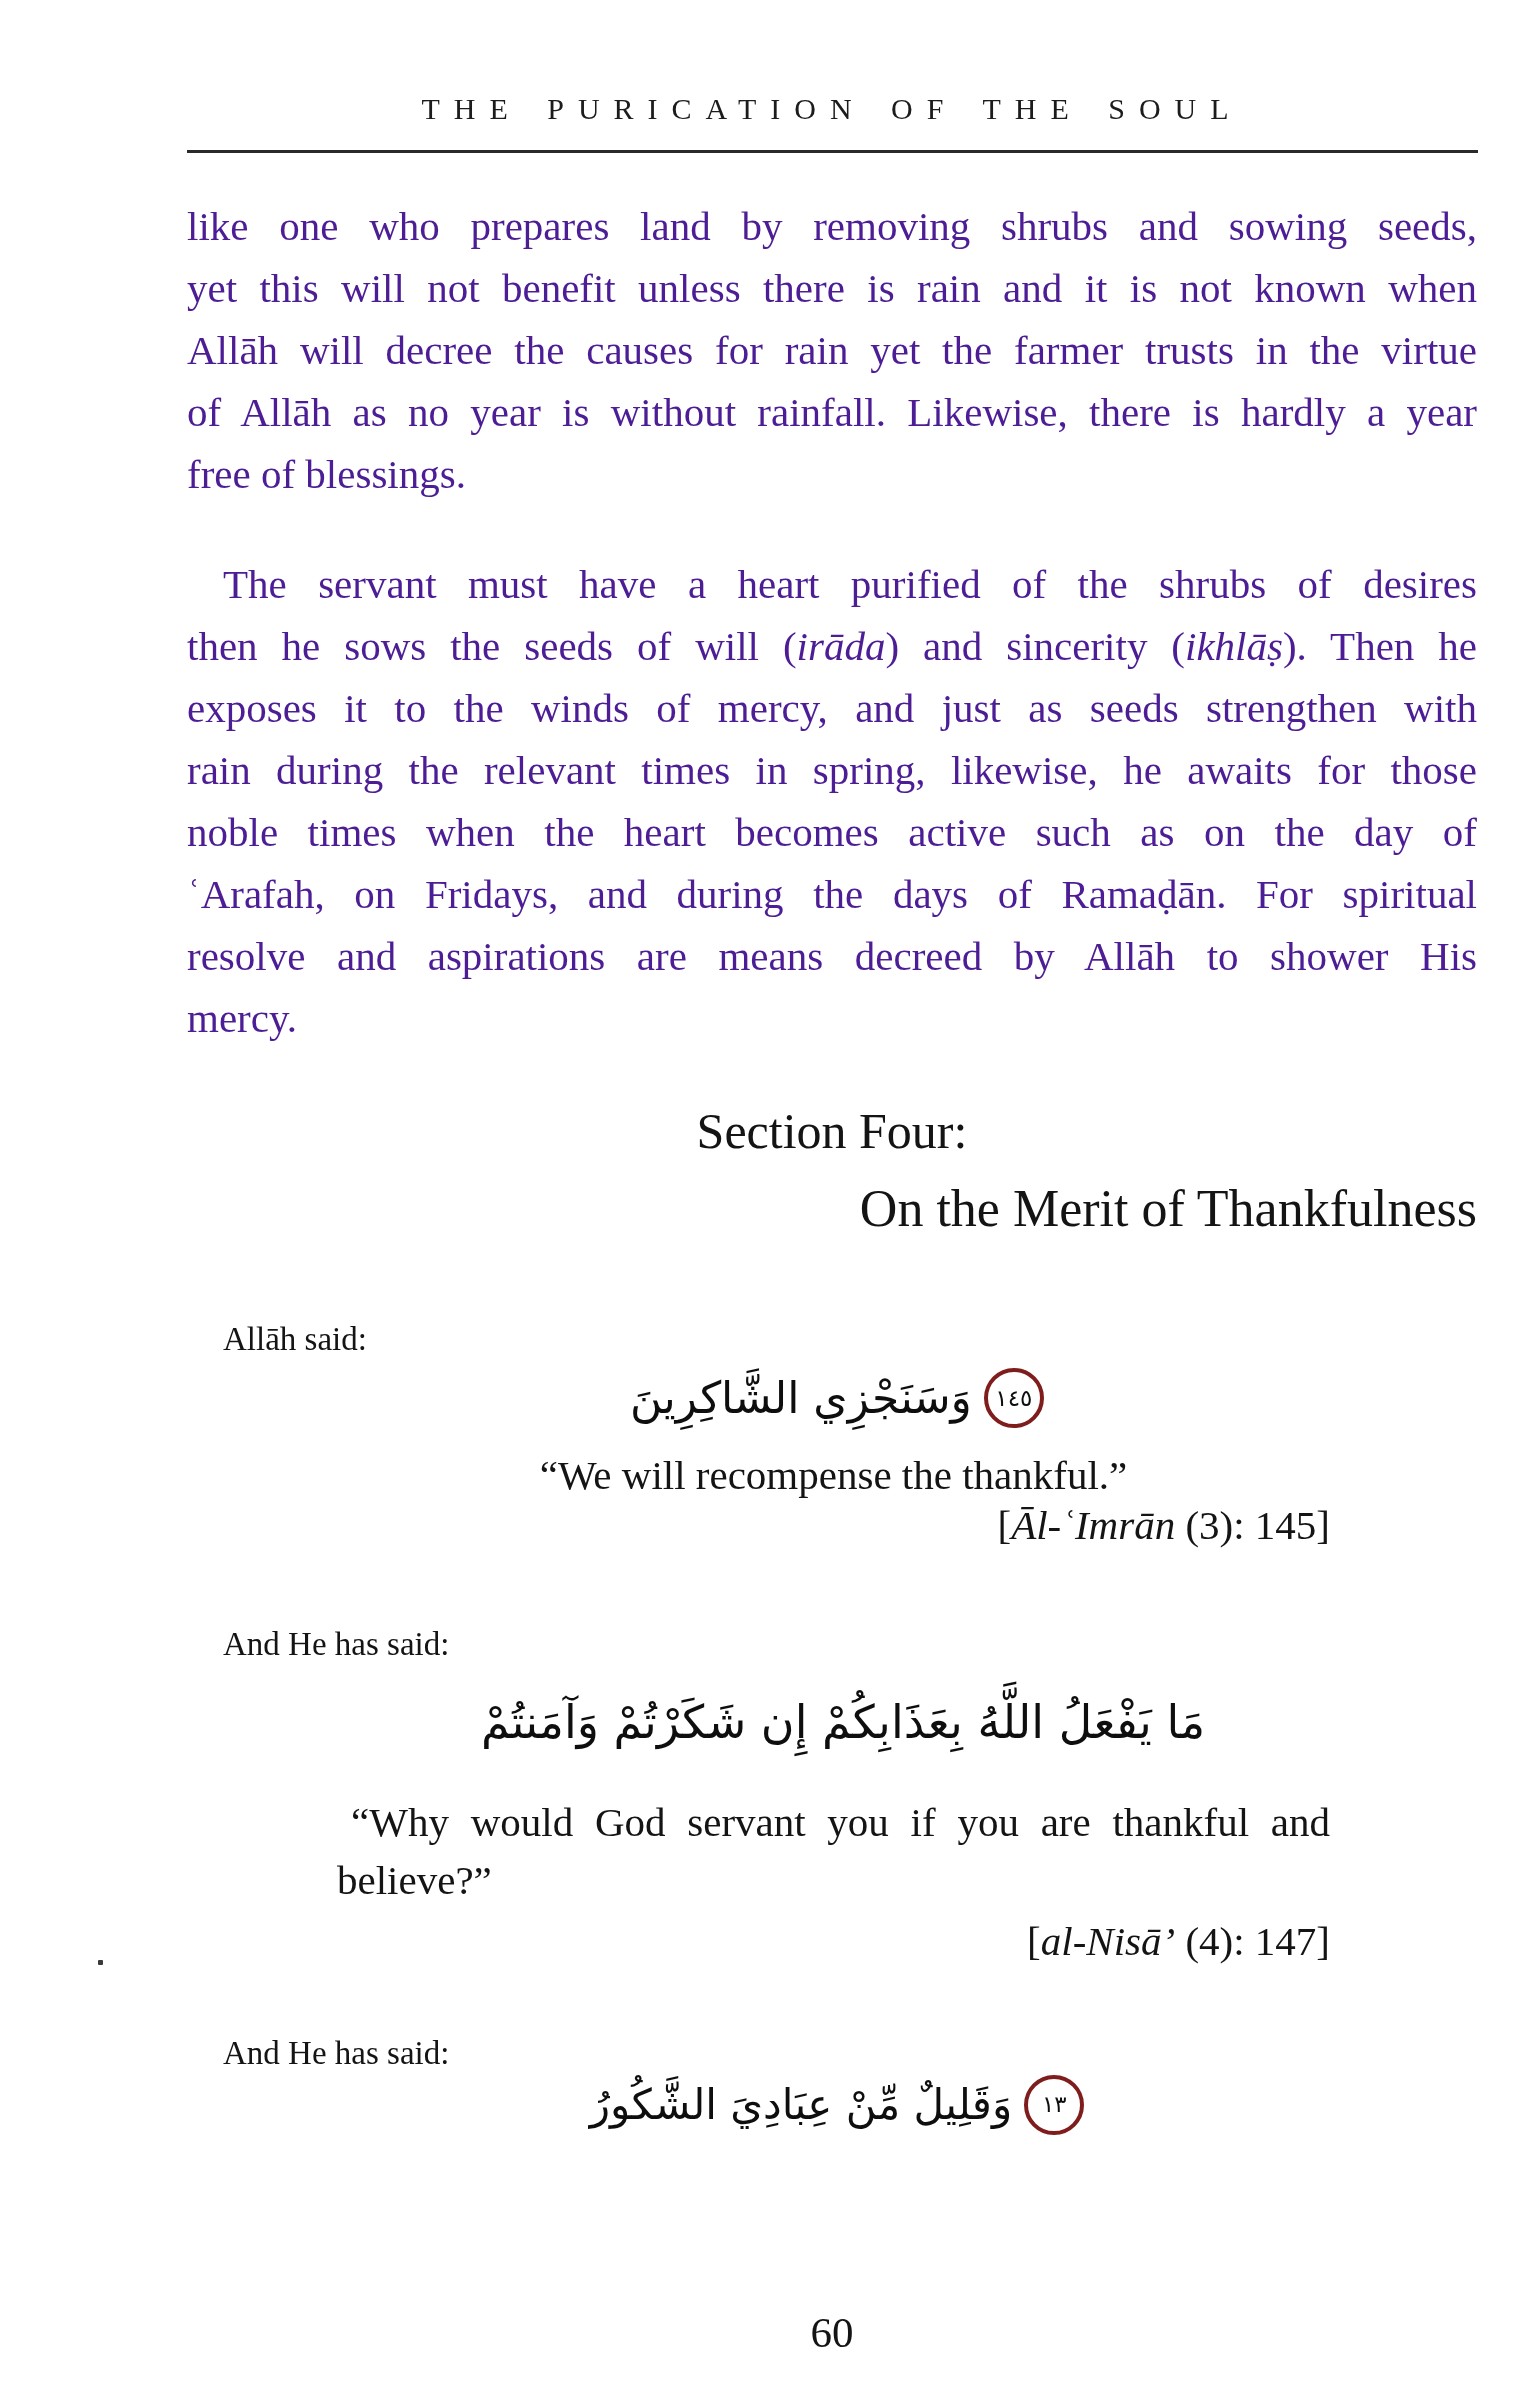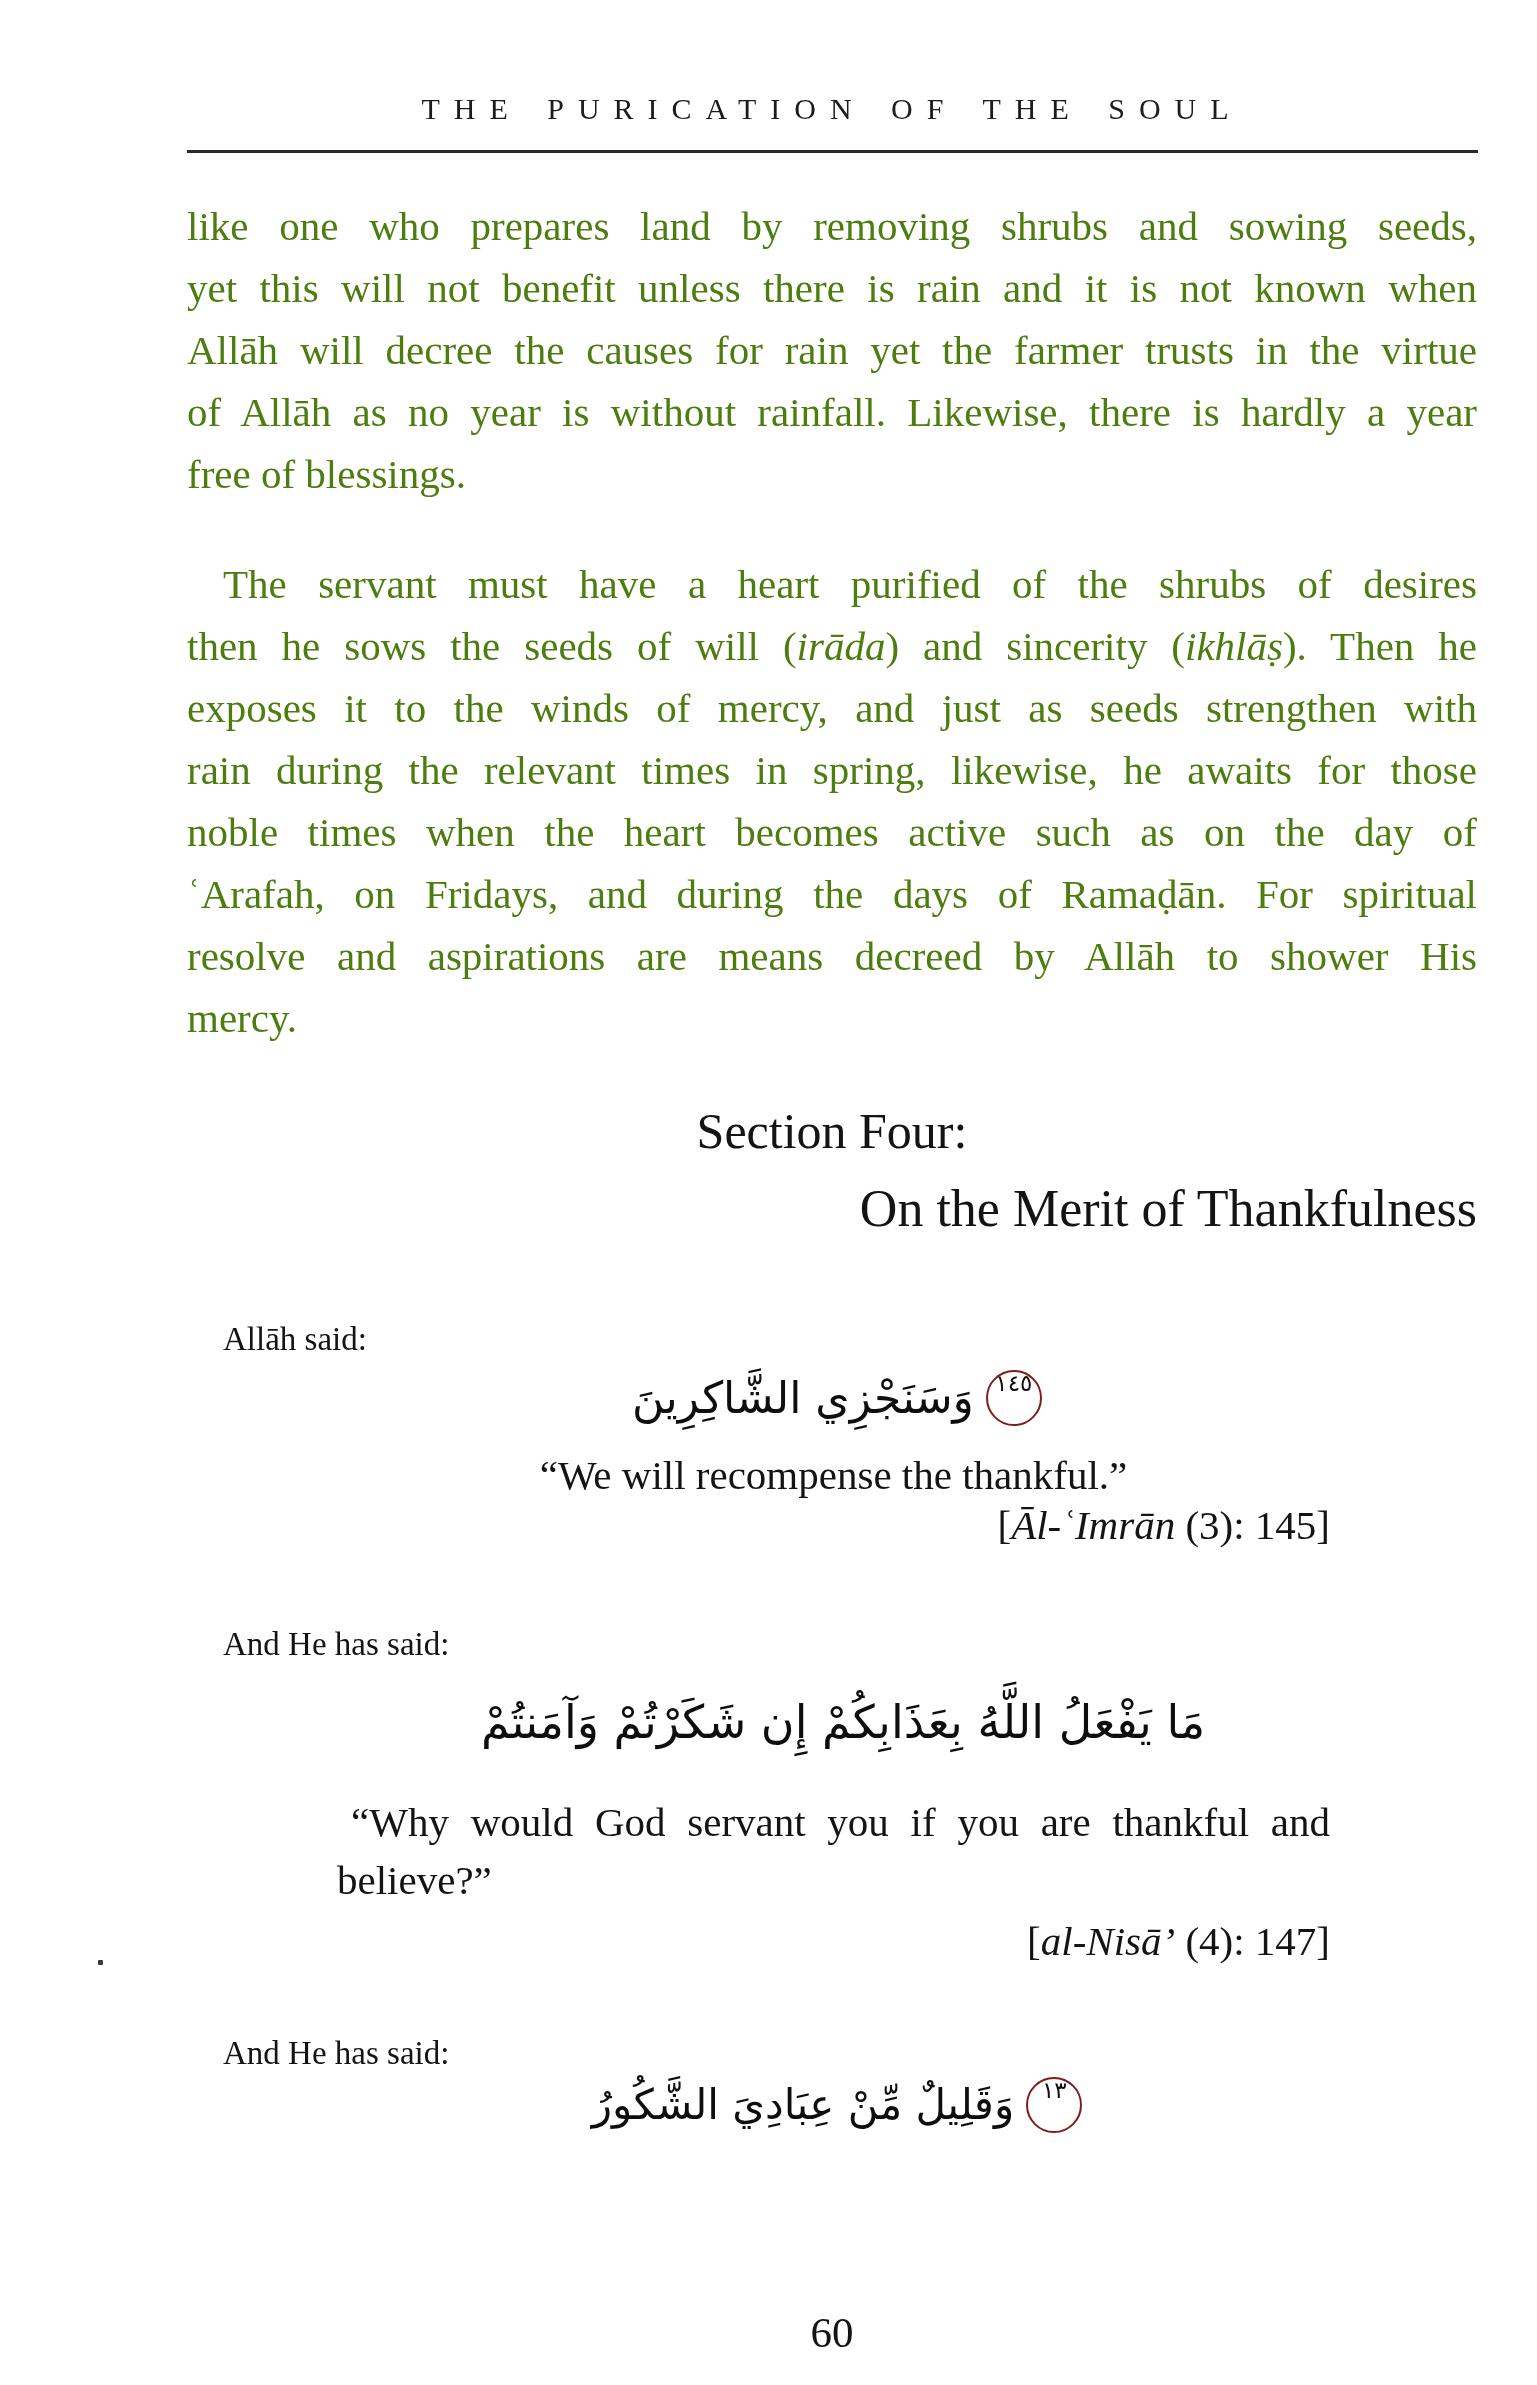--- a/index.html
+++ b/index.html
@@ -21,21 +21,21 @@
     letter-spacing:14px;
     word-spacing:4px;
     color:#1c1c1c;
   }
   .head-rule{
     left:187px;top:150px;width:1291px;height:3px;
     background:#2a2a2a;
   }
 
   
-  .para{left:187px;width:1290px;font-size:41px;line-height:62px;color:#4d7c0f;}
+  .para{left:187px;width:1290px;font-size:41px;line-height:62px;color:#4c1d95;}
   .p1{top:195px;}
   .p2{top:553px;}
   .jline{text-align:justify;text-align-last:justify;white-space:nowrap;}
   .jline *{white-space:normal;}
   .jline{white-space:normal;}
   .lastline{text-align:left;}
   .indent{text-indent:36px;}
 
   
   .kicker{left:187px;top:1106px;width:1290px;text-align:center;font-size:50px;line-height:50px;}
@@ -47,22 +47,22 @@
   .intro2{top:1613px;}
   .intro3{top:2022px;}
 
   
   .arabic-row{left:198px;width:1290px;text-align:center;font-family:"DejaVu Sans",sans-serif;color:#0e0e0e;}
   .arabic-text{direction:rtl;unicode-bidi:isolate;display:inline-block;vertical-align:middle;}
   .ar1{top:1352px;font-size:44px;line-height:86px;}
   .ar2{top:1668px;font-size:46px;line-height:100px;}
   .ar3{top:2058px;font-size:42px;line-height:88px;}
   .ayah-mark{
-    display:inline-flex;justify-content:center;
-    width:52px;height:52px;border:2px solid #7f1d1d;border-radius:50%;
+    display:inline-flex;align-items:center;justify-content:center;
+    width:52px;height:52px;border:4px solid #7f1d1d;border-radius:50%;
     margin:0 12px;vertical-align:middle;
     box-shadow:0 0 0 1px #fff inset;
   }
   .ayah-num{font-size:23px;line-height:1;font-family:"DejaVu Sans",sans-serif;}
 
   
   .quote-block{left:337px;width:993px;font-size:41px;line-height:58px;}
   .q1{top:1446px;text-align:center;}
   .q2{top:1793px;}
   .q2 .jline:first-child{text-indent:14px;}

